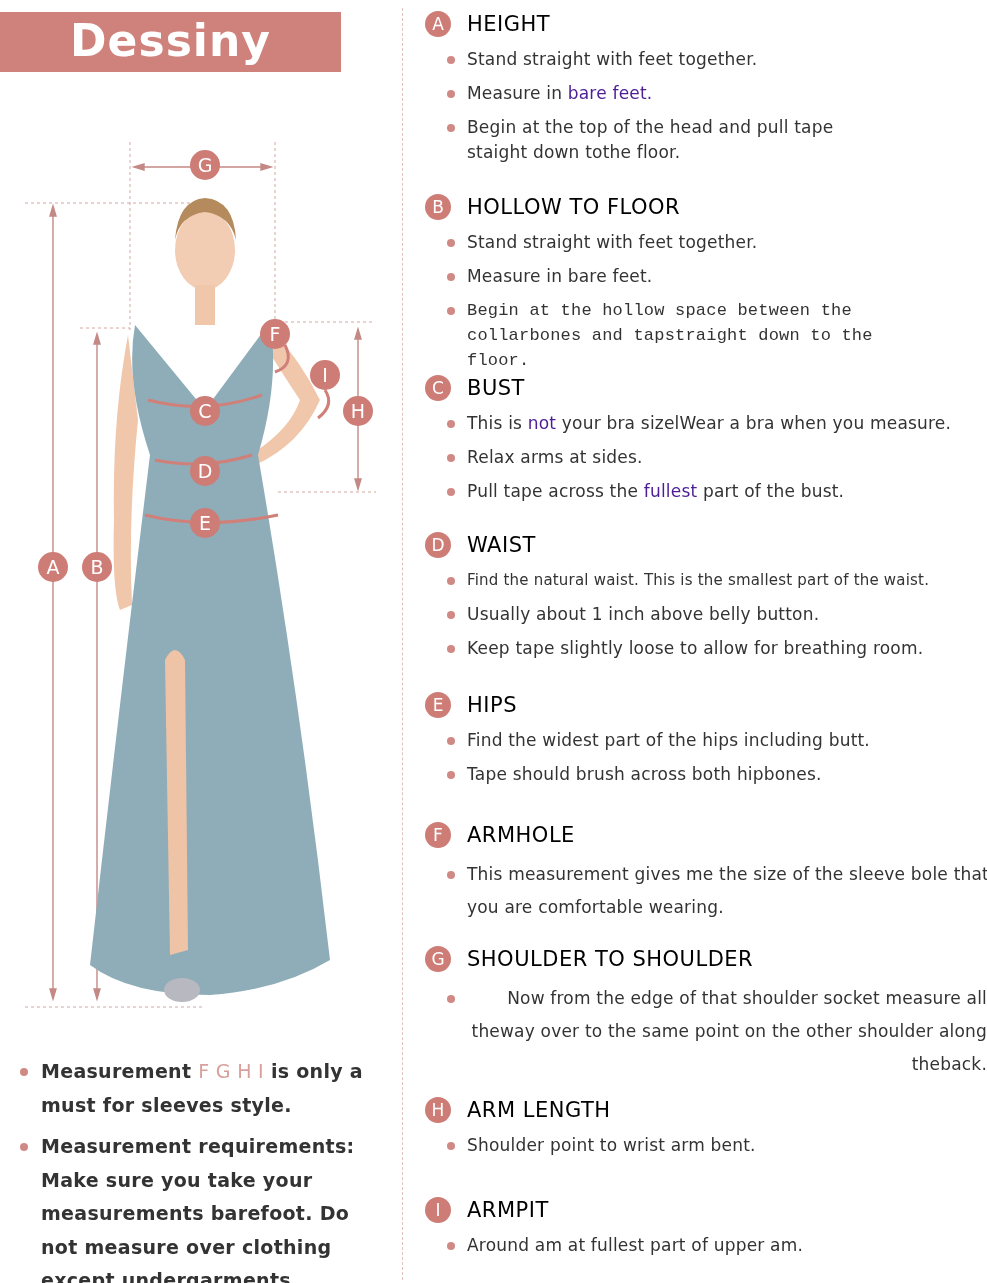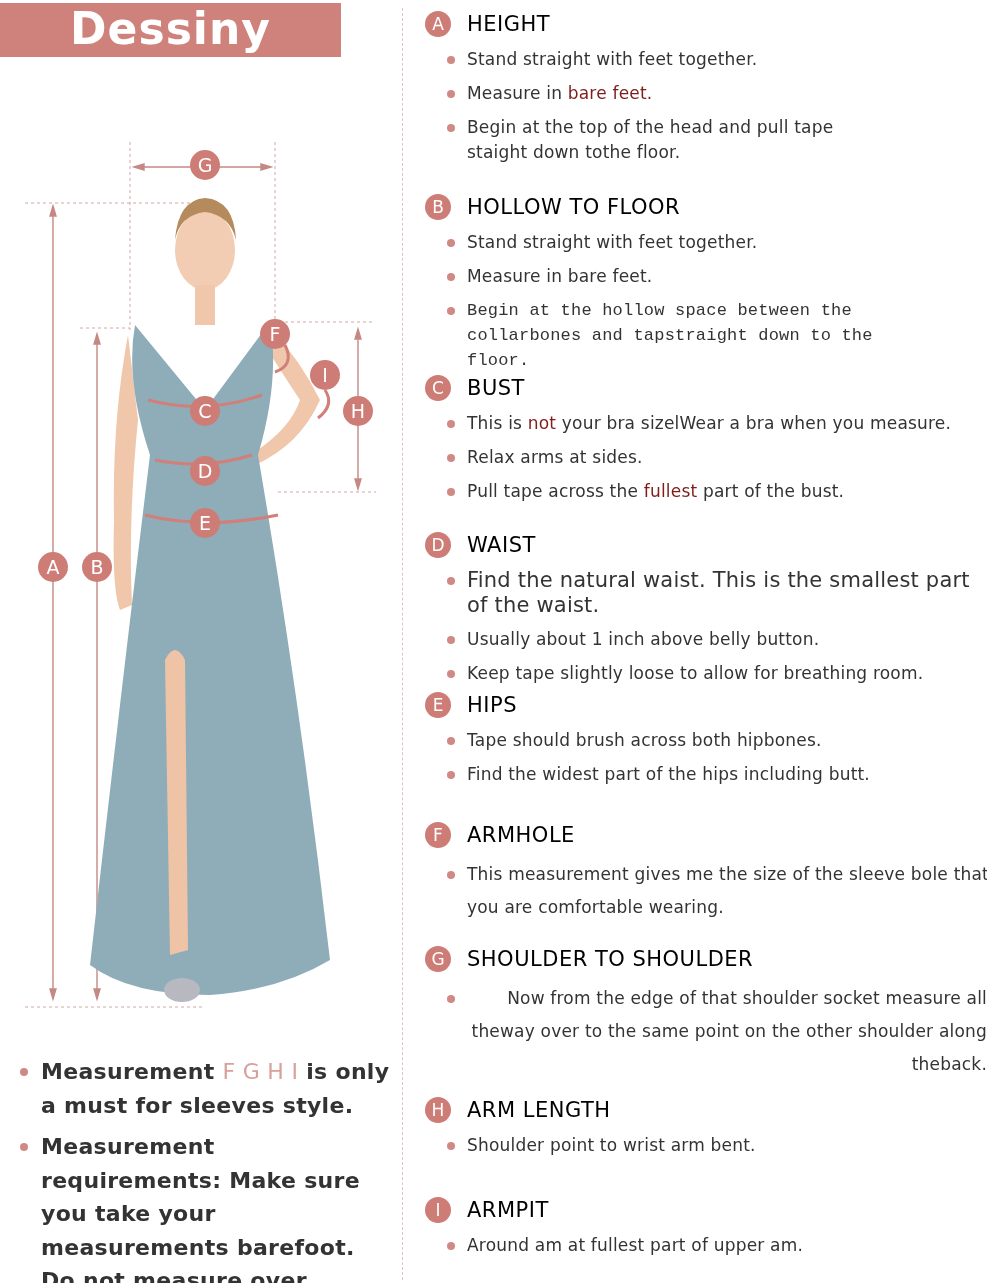--- a/index.html
+++ b/index.html
@@ -1,20 +1,20 @@
 <!DOCTYPE html>
 <html><head>
 <meta charset="utf-8">
 <style>
   * { box-sizing: border-box; margin: 0; padding: 0; }
   html, body { width: 987px; height: 1283px; background: #ffffff; overflow: hidden; }
   body { position: relative; font-family: "DejaVu Sans", sans-serif; color: #2b2b2b; }
 
   .brand-bar {
-    position: absolute; left: 0; top: 3px; width: 341px; height: 54px;
+    position: absolute; left: 0; top: 12px; width: 341px; height: 60px;
     background: #cf827c; display: flex; align-items: center; justify-content: center;
   }
   .brand-text {
     color: #ffffff; font-family: "DejaVu Sans", sans-serif; font-weight: bold;
     font-size: 44px; letter-spacing: 1px; margin-top: -4px;
   }
 
   .divider {
     position: absolute; left: 402px; top: 8px; height: 1272px; width: 0;
     border-left: 1px dashed #e2c2bf;
@@ -25,39 +25,39 @@
   .figure svg { position: absolute; left: 0; top: 0; }
 
   .badge {
     position: absolute; width: 30px; height: 30px; border-radius: 50%;
     background: #cd7c76; color: #ffffff; font-family: "DejaVu Sans", sans-serif;
     font-size: 19px; display: flex; align-items: center; justify-content: center;
   }
 
   
   .notes { position: absolute; left: 20px; top: 1055px; width: 370px; }
-  .note { position: relative; padding-left: 21px; font-size: 22px; line-height: 33.5px;
+  .note { position: relative; padding-left: 21px; font-size: 19px; line-height: 33.5px;
           font-weight: bold; color: #333; letter-spacing: 0.3px; margin-bottom: 8px; }
   .note .dot { position: absolute; left: 0; top: 13px; width: 8px; height: 8px; border-radius: 50%; background: #cf8a86; }
   .accent { color: #d9a09b; font-weight: normal; }
 
   
   .section { position: absolute; left: 425px; width: 560px; }
   .sec-head { display: flex; align-items: center; height: 30px; }
   .sec-badge {
     width: 26px; height: 26px; border-radius: 50%; background: #cd7c76; color: #fff;
     font-size: 17px; display: flex; align-items: center; justify-content: center; margin-right: 16px;
   }
   .sec-title { font-size: 21px; color: #000000; letter-spacing: 0.5px; }
   .items { margin-left: 22px; margin-top: 8px; }
   .item { position: relative; padding-left: 20px; font-size: 17px; color: #333; line-height: 25px; margin-bottom: 9px; letter-spacing: 0.2px; }
   .item .dot { position: absolute; left: 0; top: 9px; width: 8px; height: 8px; border-radius: 50%; background: #cf8a86; }
   .item.wide { line-height: 33px; }
   .item.wide .dot { top: 13px; }
-  .hl { color: #7f1d1d; }
+  .hl { color: #4c1d95; }
 </style>
 </head>
 <body>
 
 <div class="brand-bar">
   <span class="brand-text">Dessiny</span>
 </div>
 
 <div class="divider"></div>
 
@@ -165,34 +165,34 @@
     <div class="item"><span class="dot"></span><span>Pull tape across the </span><span class="hl">fullest</span><span> part of the bust.</span></div>
   </div>
 </div>
 
 <div class="section" style="top:530px;">
   <div class="sec-head">
     <span class="sec-badge">D</span>
     <span class="sec-title">WAIST</span>
   </div>
   <div class="items">
-    <div class="item" style="font-size:21px;"><span class="dot"></span><span>Find the natural waist. This is the smallest part of the waist.</span></div>
+    <div class="item" style="font-size:15px;"><span class="dot"></span><span>Find the natural waist. This is the smallest part of the waist.</span></div>
     <div class="item"><span class="dot"></span><span>Usually about 1 inch above belly button.</span></div>
     <div class="item"><span class="dot"></span><span>Keep tape slightly loose to allow for breathing room.</span></div>
   </div>
 </div>
 
 <div class="section" style="top:690px;">
   <div class="sec-head">
     <span class="sec-badge">E</span>
     <span class="sec-title">HIPS</span>
   </div>
   <div class="items">
+    <div class="item"><span class="dot"></span><span>Find the widest part of the hips including butt.</span></div>
     <div class="item"><span class="dot"></span><span>Tape should brush across both hipbones.</span></div>
-    <div class="item"><span class="dot"></span><span>Find the widest part of the hips including butt.</span></div>
   </div>
 </div>
 
 <div class="section" style="top:820px;">
   <div class="sec-head">
     <span class="sec-badge">F</span>
     <span class="sec-title">ARMHOLE</span>
   </div>
   <div class="items">
     <div class="item wide" style="width:545px;"><span class="dot"></span><span>This measurement gives me the size of the sleeve bole that you are comfortable wearing.</span></div>

